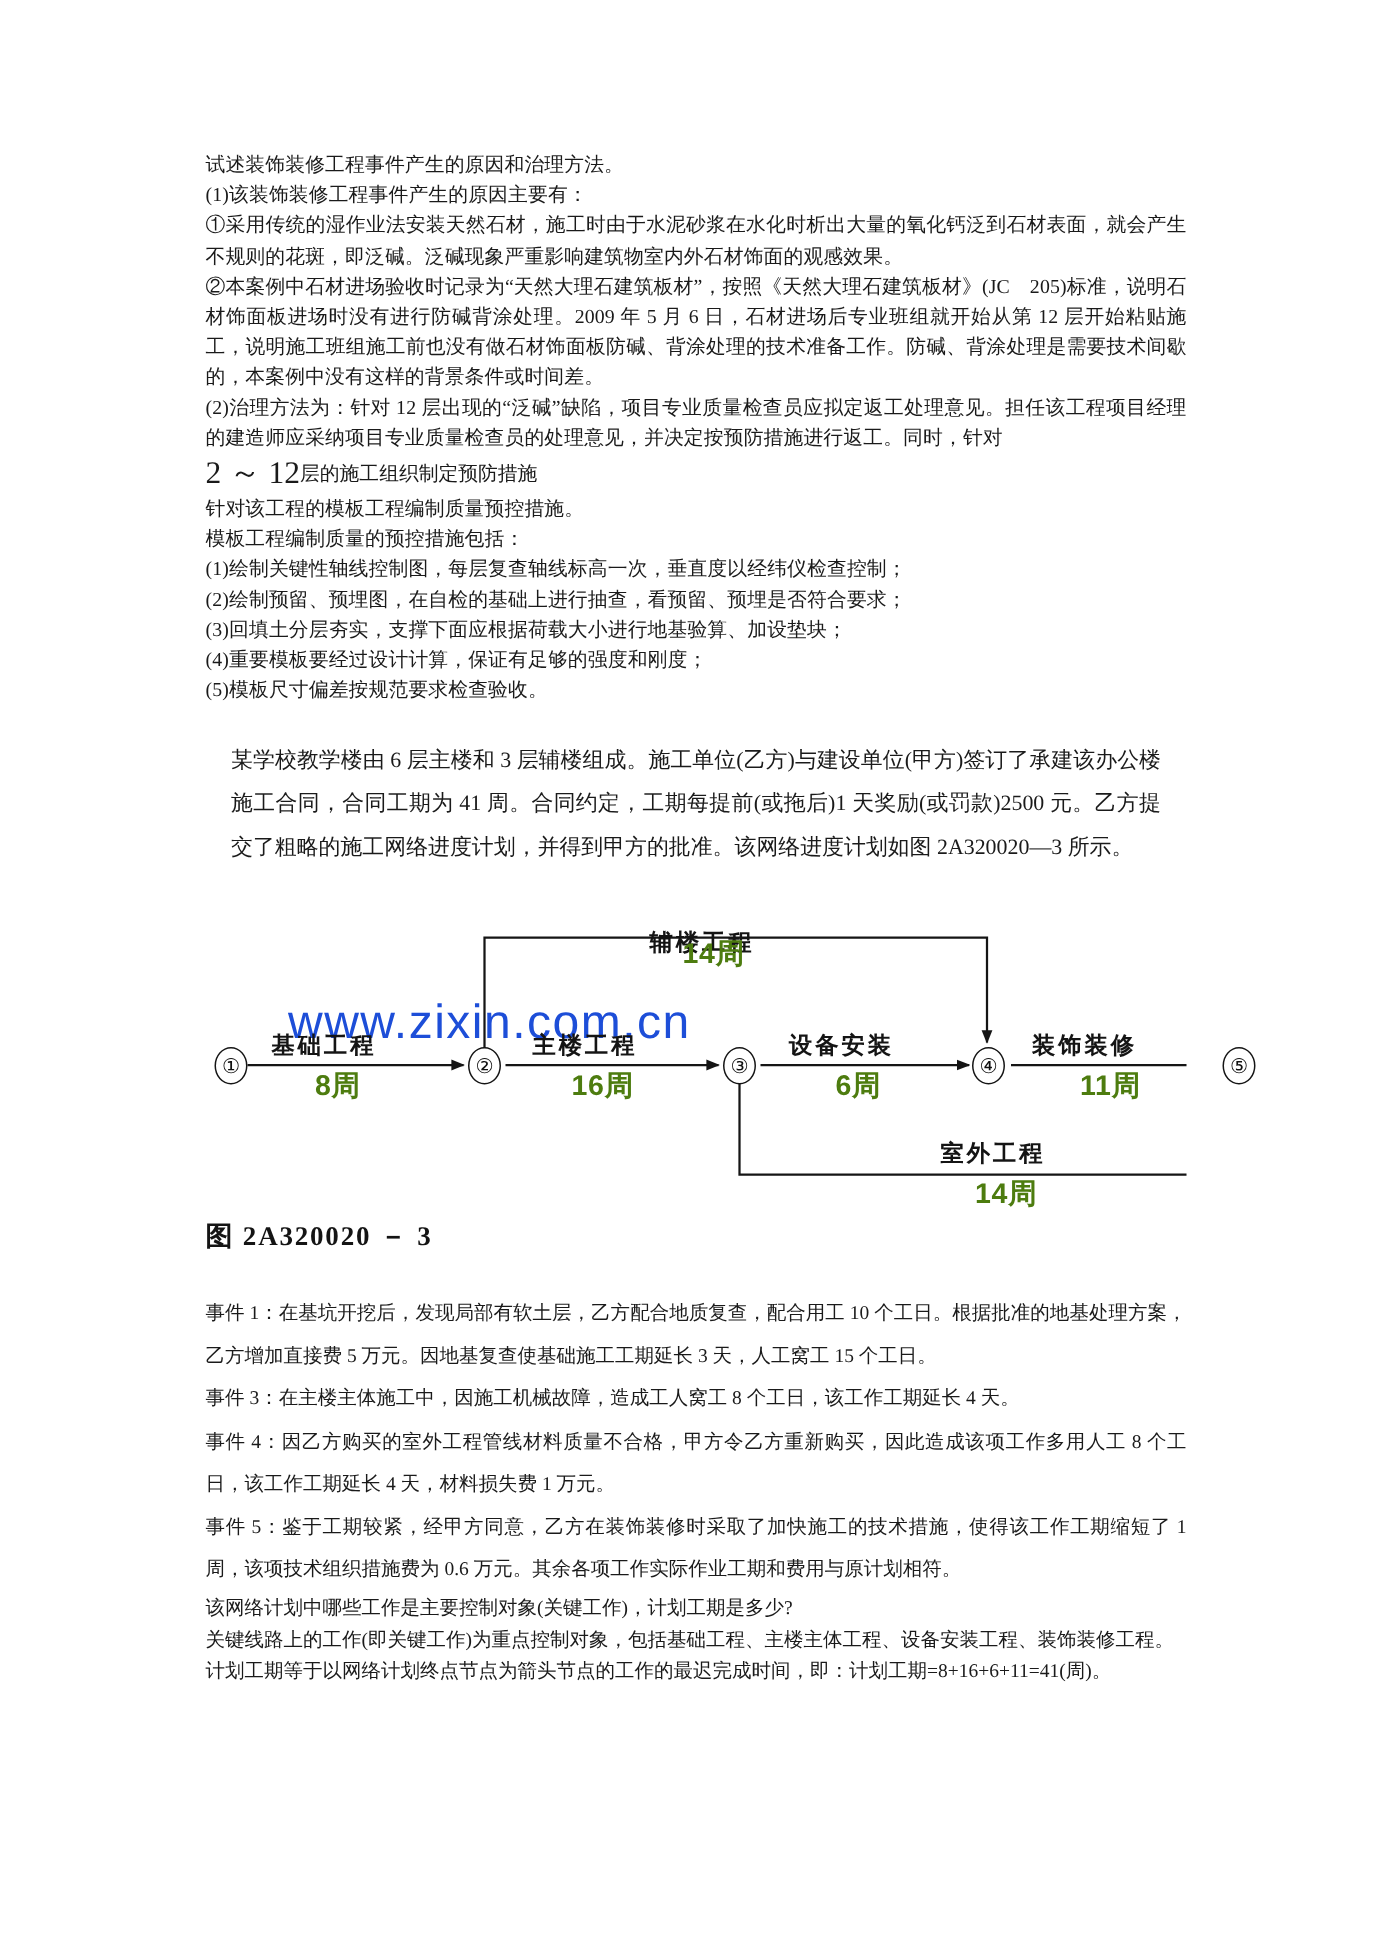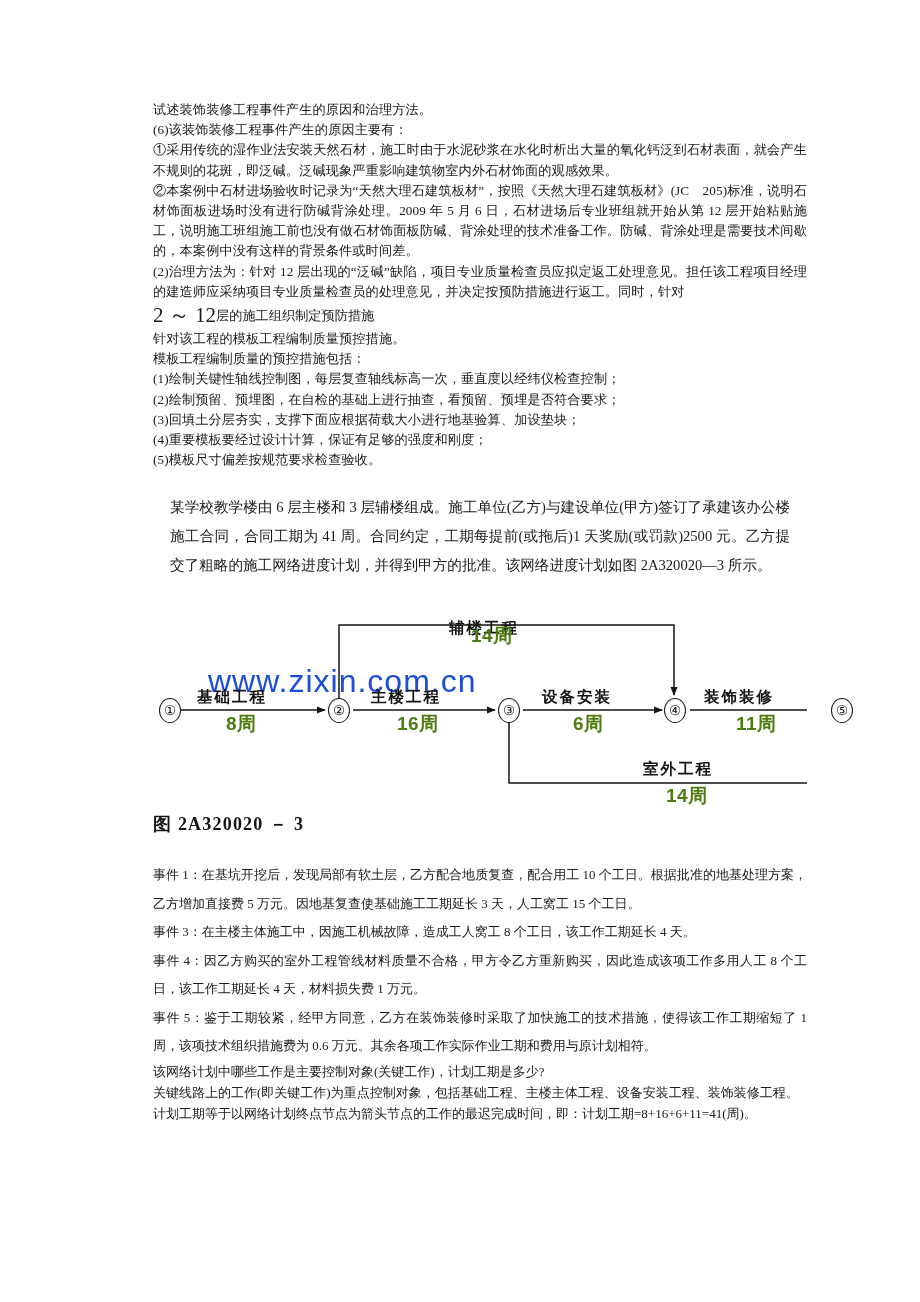--- a/index.html
+++ b/index.html
@@ -10,21 +10,21 @@
   body {
     width: 920px;
     height: 1302px;
     position: relative;
     font-family: "Liberation Serif", "DejaVu Serif", serif;
     color: #1a1a1a;
     overflow: hidden;
   }
   .page {
     position: absolute;
-    left: 16px; top: 0;
+    left: 0; top: 0;
     width: 747px;
     height: 1302px;
     background: #fff;
   }
   .content {
     position: absolute;
     left: 137px;
     top: 100px;
     width: 654px;
   }
@@ -146,21 +146,21 @@
     color: #141414;
   }
 </style>
 </head>
 <body>
 
 <div class="page">
   <div class="content">
 
     <p class="p">试述装饰装修工程事件产生的原因和治理方法。</p>
-    <p class="p">(6)该装饰装修工程事件产生的原因主要有：</p>
+    <p class="p">(1)该装饰装修工程事件产生的原因主要有：</p>
     <p class="p">①采用传统的湿作业法安装天然石材，施工时由于水泥砂浆在水化时析出大量的氧化钙泛到石材表面，就会产生不规则的花斑，即泛碱。泛碱现象严重影响建筑物室内外石材饰面的观感效果。</p>
     <p class="p">②本案例中石材进场验收时记录为“天然大理石建筑板材”，按照《天然大理石建筑板材》(JC　205)标准，说明石材饰面板进场时没有进行防碱背涂处理。2009 年 5 月 6 日，石材进场后专业班组就开始从第 12 层开始粘贴施工，说明施工班组施工前也没有做石材饰面板防碱、背涂处理的技术准备工作。防碱、背涂处理是需要技术间歇的，本案例中没有这样的背景条件或时间差。</p>
     <p class="p">(2)治理方法为：针对 12 层出现的“泛碱”缺陷，项目专业质量检查员应拟定返工处理意见。担任该工程项目经理的建造师应采纳项目专业质量检查员的处理意见，并决定按预防措施进行返工。同时，针对</p>
 
     <p class="line-math"><span class="bigmath">2 ～ 12</span><span>层的施工组织制定预防措施</span></p>
 
     <p class="p">针对该工程的模板工程编制质量预控措施。</p>
     <p class="p">模板工程编制质量的预控措施包括：</p>
     <p class="p">(1)绘制关键性轴线控制图，每层复查轴线标高一次，垂直度以经纬仪检查控制；</p>
     <p class="p">(2)绘制预留、预埋图，在自检的基础上进行抽查，看预留、预埋是否符合要求；</p>

